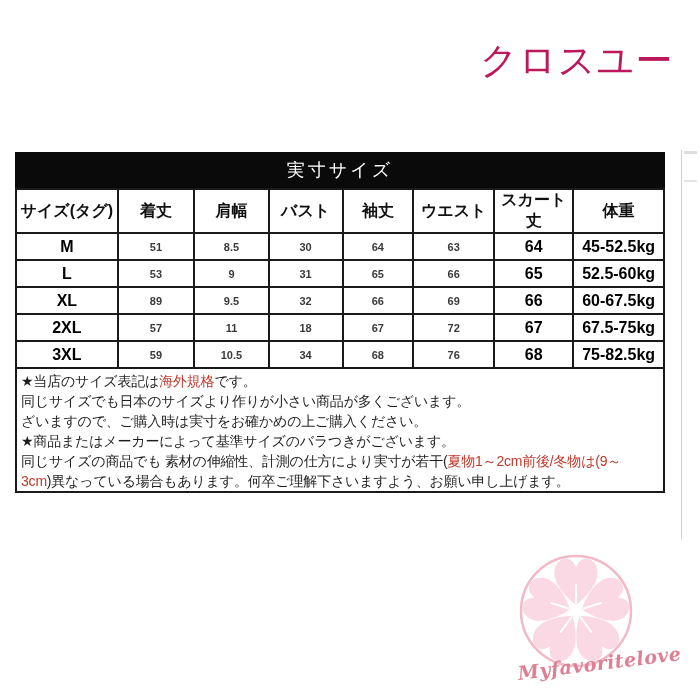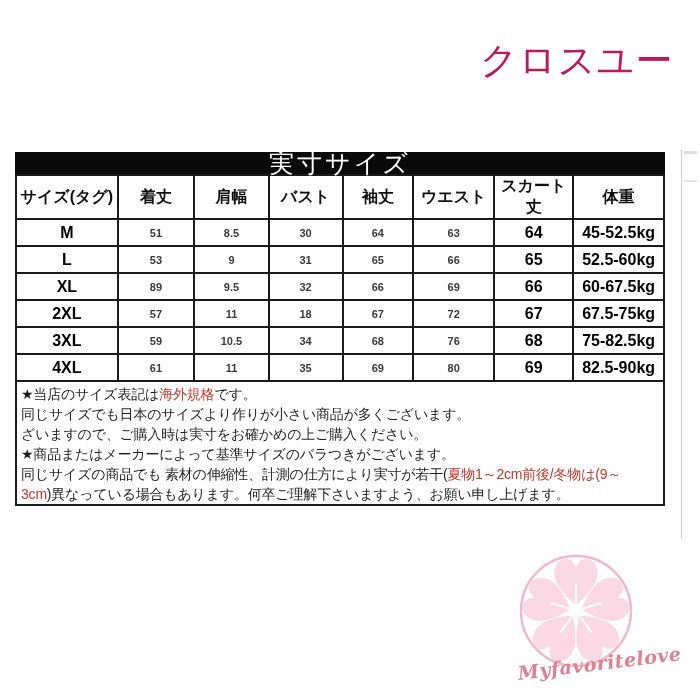--- a/index.html
+++ b/index.html
@@ -10,22 +10,22 @@
   
   .brand {
     position:absolute; left:480px; top:36px;
     font-family:"Liberation Serif","DejaVu Serif",serif;
     font-size:37px; color:#be185d; letter-spacing:1px; white-space:nowrap;
   }
   
   .chart-wrap { position:absolute; left:15px; top:152px; width:650px; box-sizing:border-box; }
   .title-bar {
     background:var(--title-bar-bg,#0a0a0a); color:var(--title-bar-text,#fff);
-    height:22px; display:flex; align-items:center; justify-content:center;
-    font-size:25px; letter-spacing:3px;
+    height:36px; display:flex; align-items:center; justify-content:center;
+    font-size:18px; letter-spacing:3px;
   }
   table.size-table { width:100%; border-collapse:collapse; table-layout:fixed; }
   table.size-table th, table.size-table td {
     border:2px solid var(--table-border,#1a1a1a);
     text-align:center; vertical-align:middle; padding:0; overflow:hidden;
   }
   table.size-table thead th { height:29px; font-size:16px; font-weight:bold; color:#101010; }
   table.size-table tbody td { height:25px; font-size:11px; font-weight:600; color:#3a3a3a; }
   table.size-table tbody td.emph { font-weight:bold; color:#000; font-size:16px; }
   
@@ -126,30 +126,20 @@
           <tr>
             <td class="emph">3XL</td>
             <td>59</td>
             <td>10.5</td>
             <td>34</td>
             <td>68</td>
             <td>76</td>
             <td class="emph">68</td>
             <td class="emph">75-82.5kg</td>
           </tr>
-          <tr>
-            <td class="emph">4XL</td>
-            <td>61</td>
-            <td>11</td>
-            <td>35</td>
-            <td>69</td>
-            <td>80</td>
-            <td class="emph">69</td>
-            <td class="emph">82.5-90kg</td>
-          </tr>
         </tbody>
     </table>
     <div class="notes-box">
         <div class="note-line"><span>★当店のサイズ表記は</span><span class="red">海外規格</span><span>です。</span></div>
         <div class="note-line"><span>同じサイズでも日本のサイズより作りが小さい商品が多くございます。</span></div>
         <div class="note-line"><span>ざいますので、ご購入時は実寸をお確かめの上ご購入ください。</span></div>
         <div class="note-line"><span>★商品またはメーカーによって基準サイズのバラつきがございます。</span></div>
         <div class="note-line"><span>同じサイズの商品でも 素材の伸縮性、計測の仕方により実寸が若干(</span><span class="red">夏物1～2cm前後/冬物は(9～</span></div>
         <div class="note-line"><span class="red">3cm</span><span>)異なっている場合もあります。何卒ご理解下さいますよう、お願い申し上げます。</span></div>
       </div>

